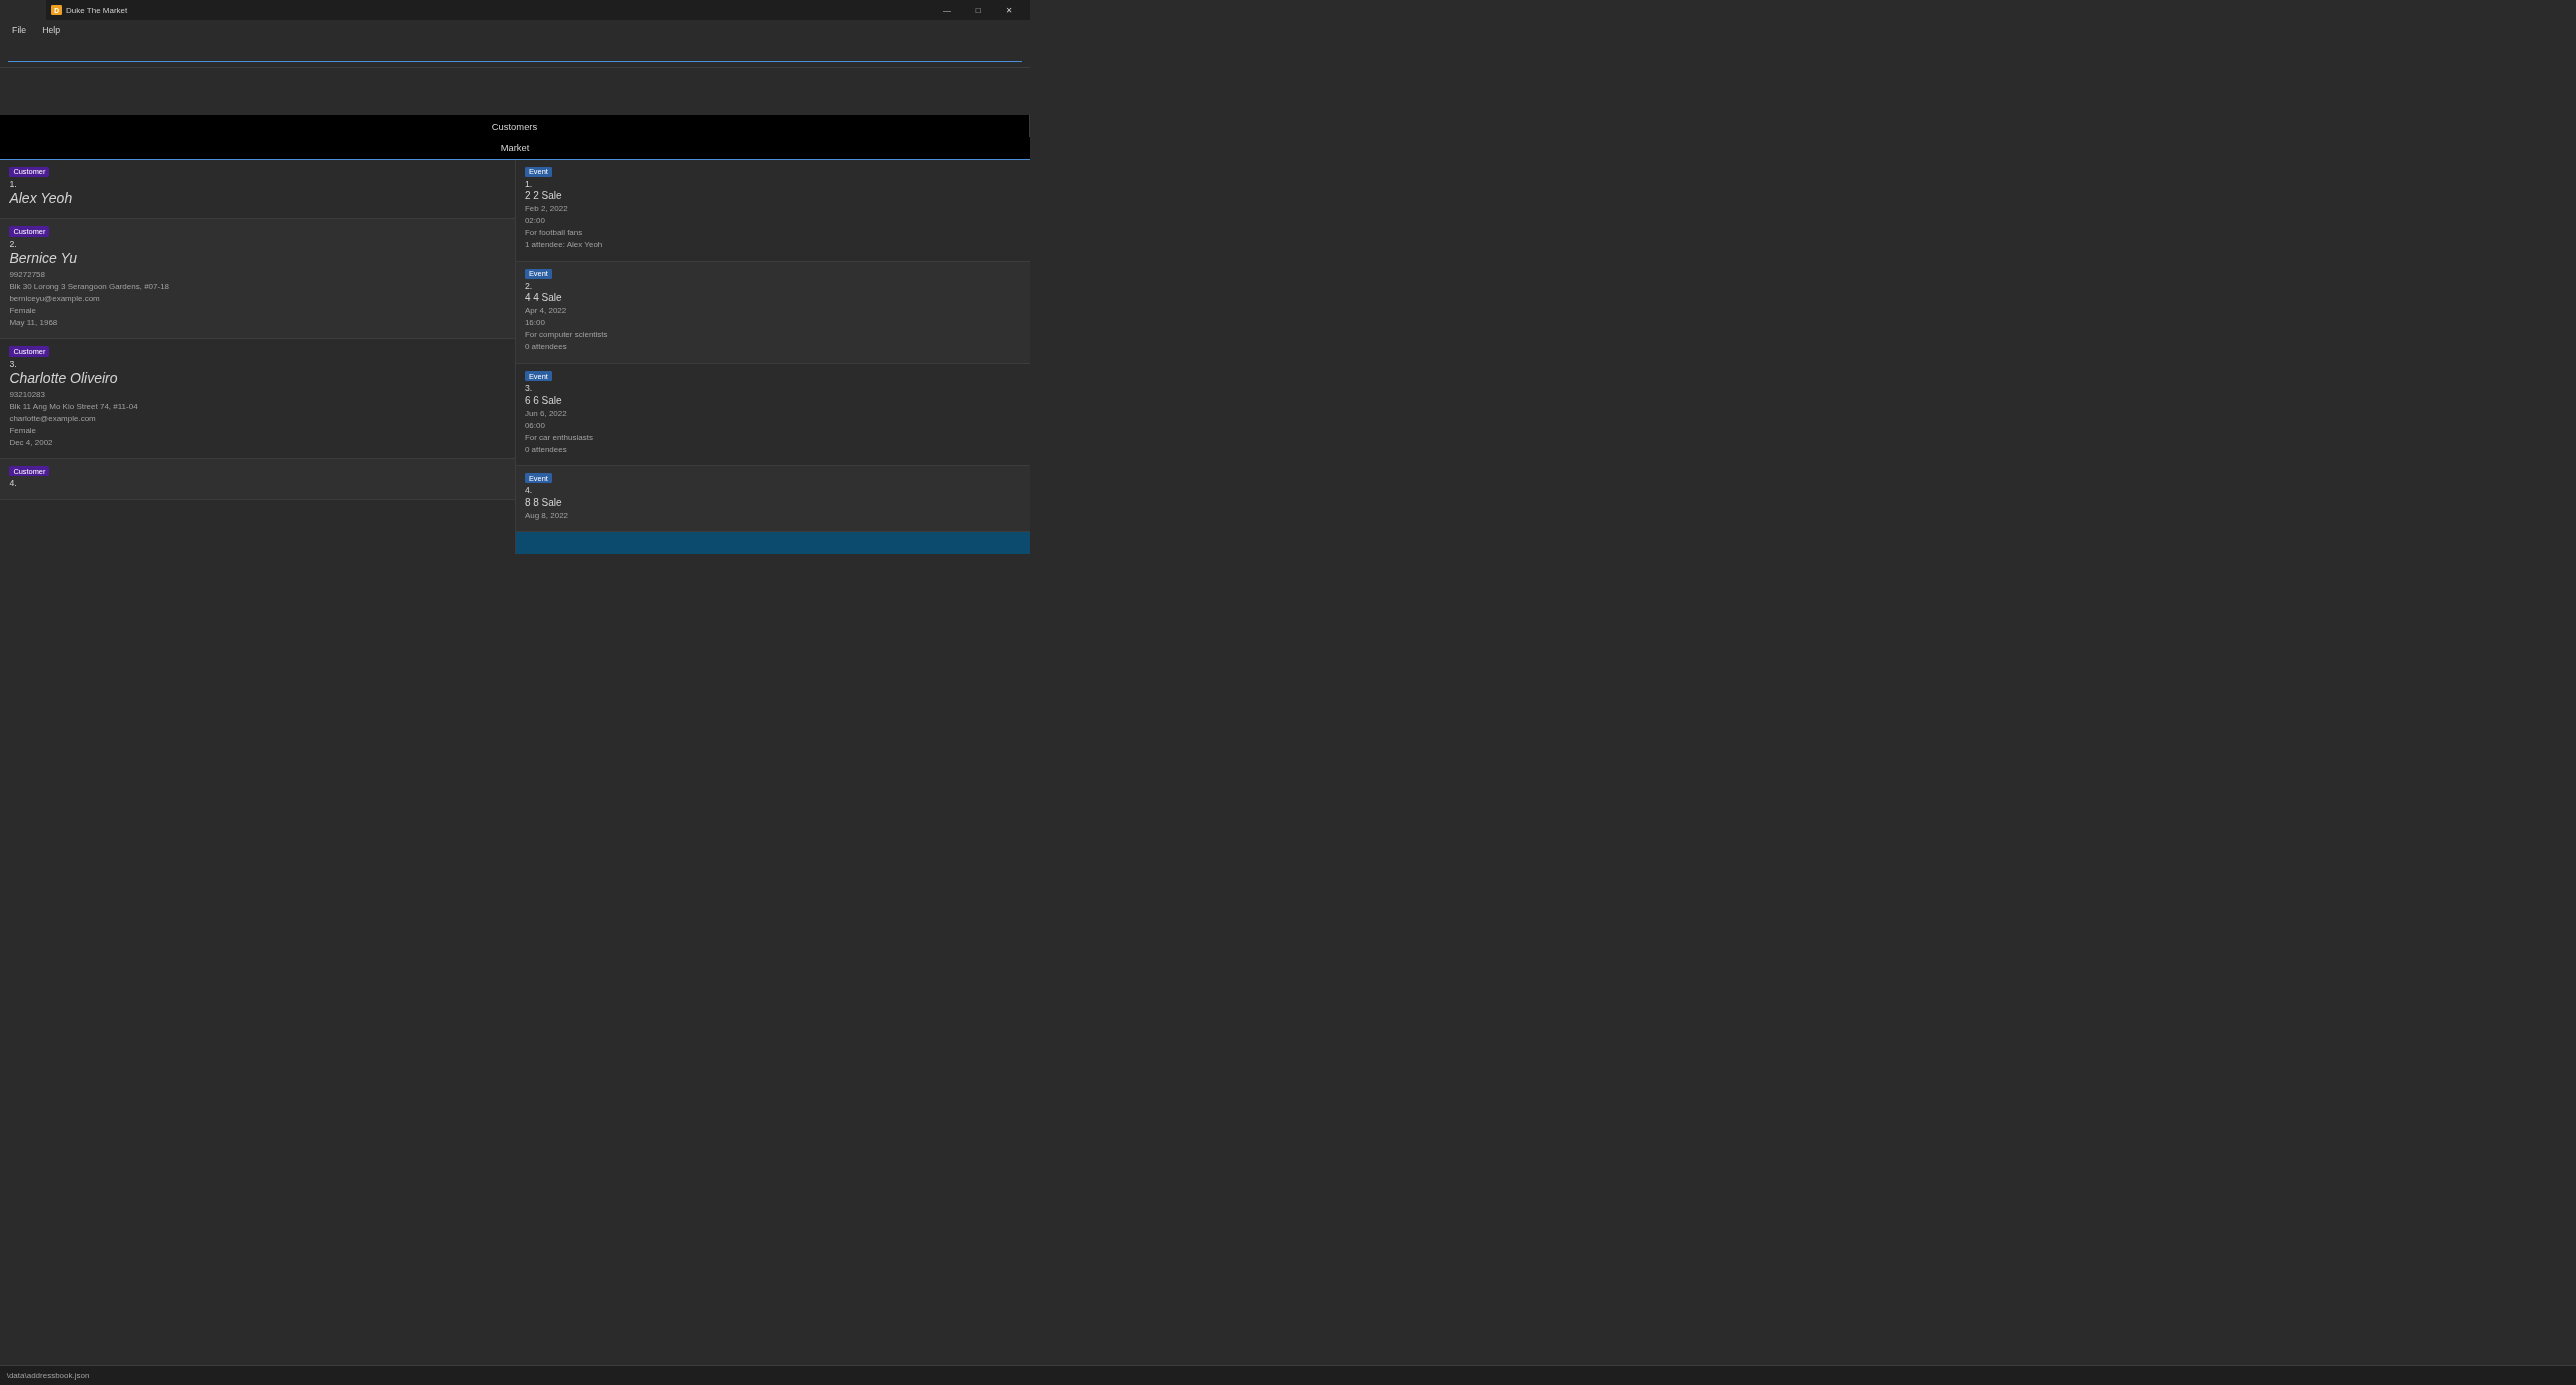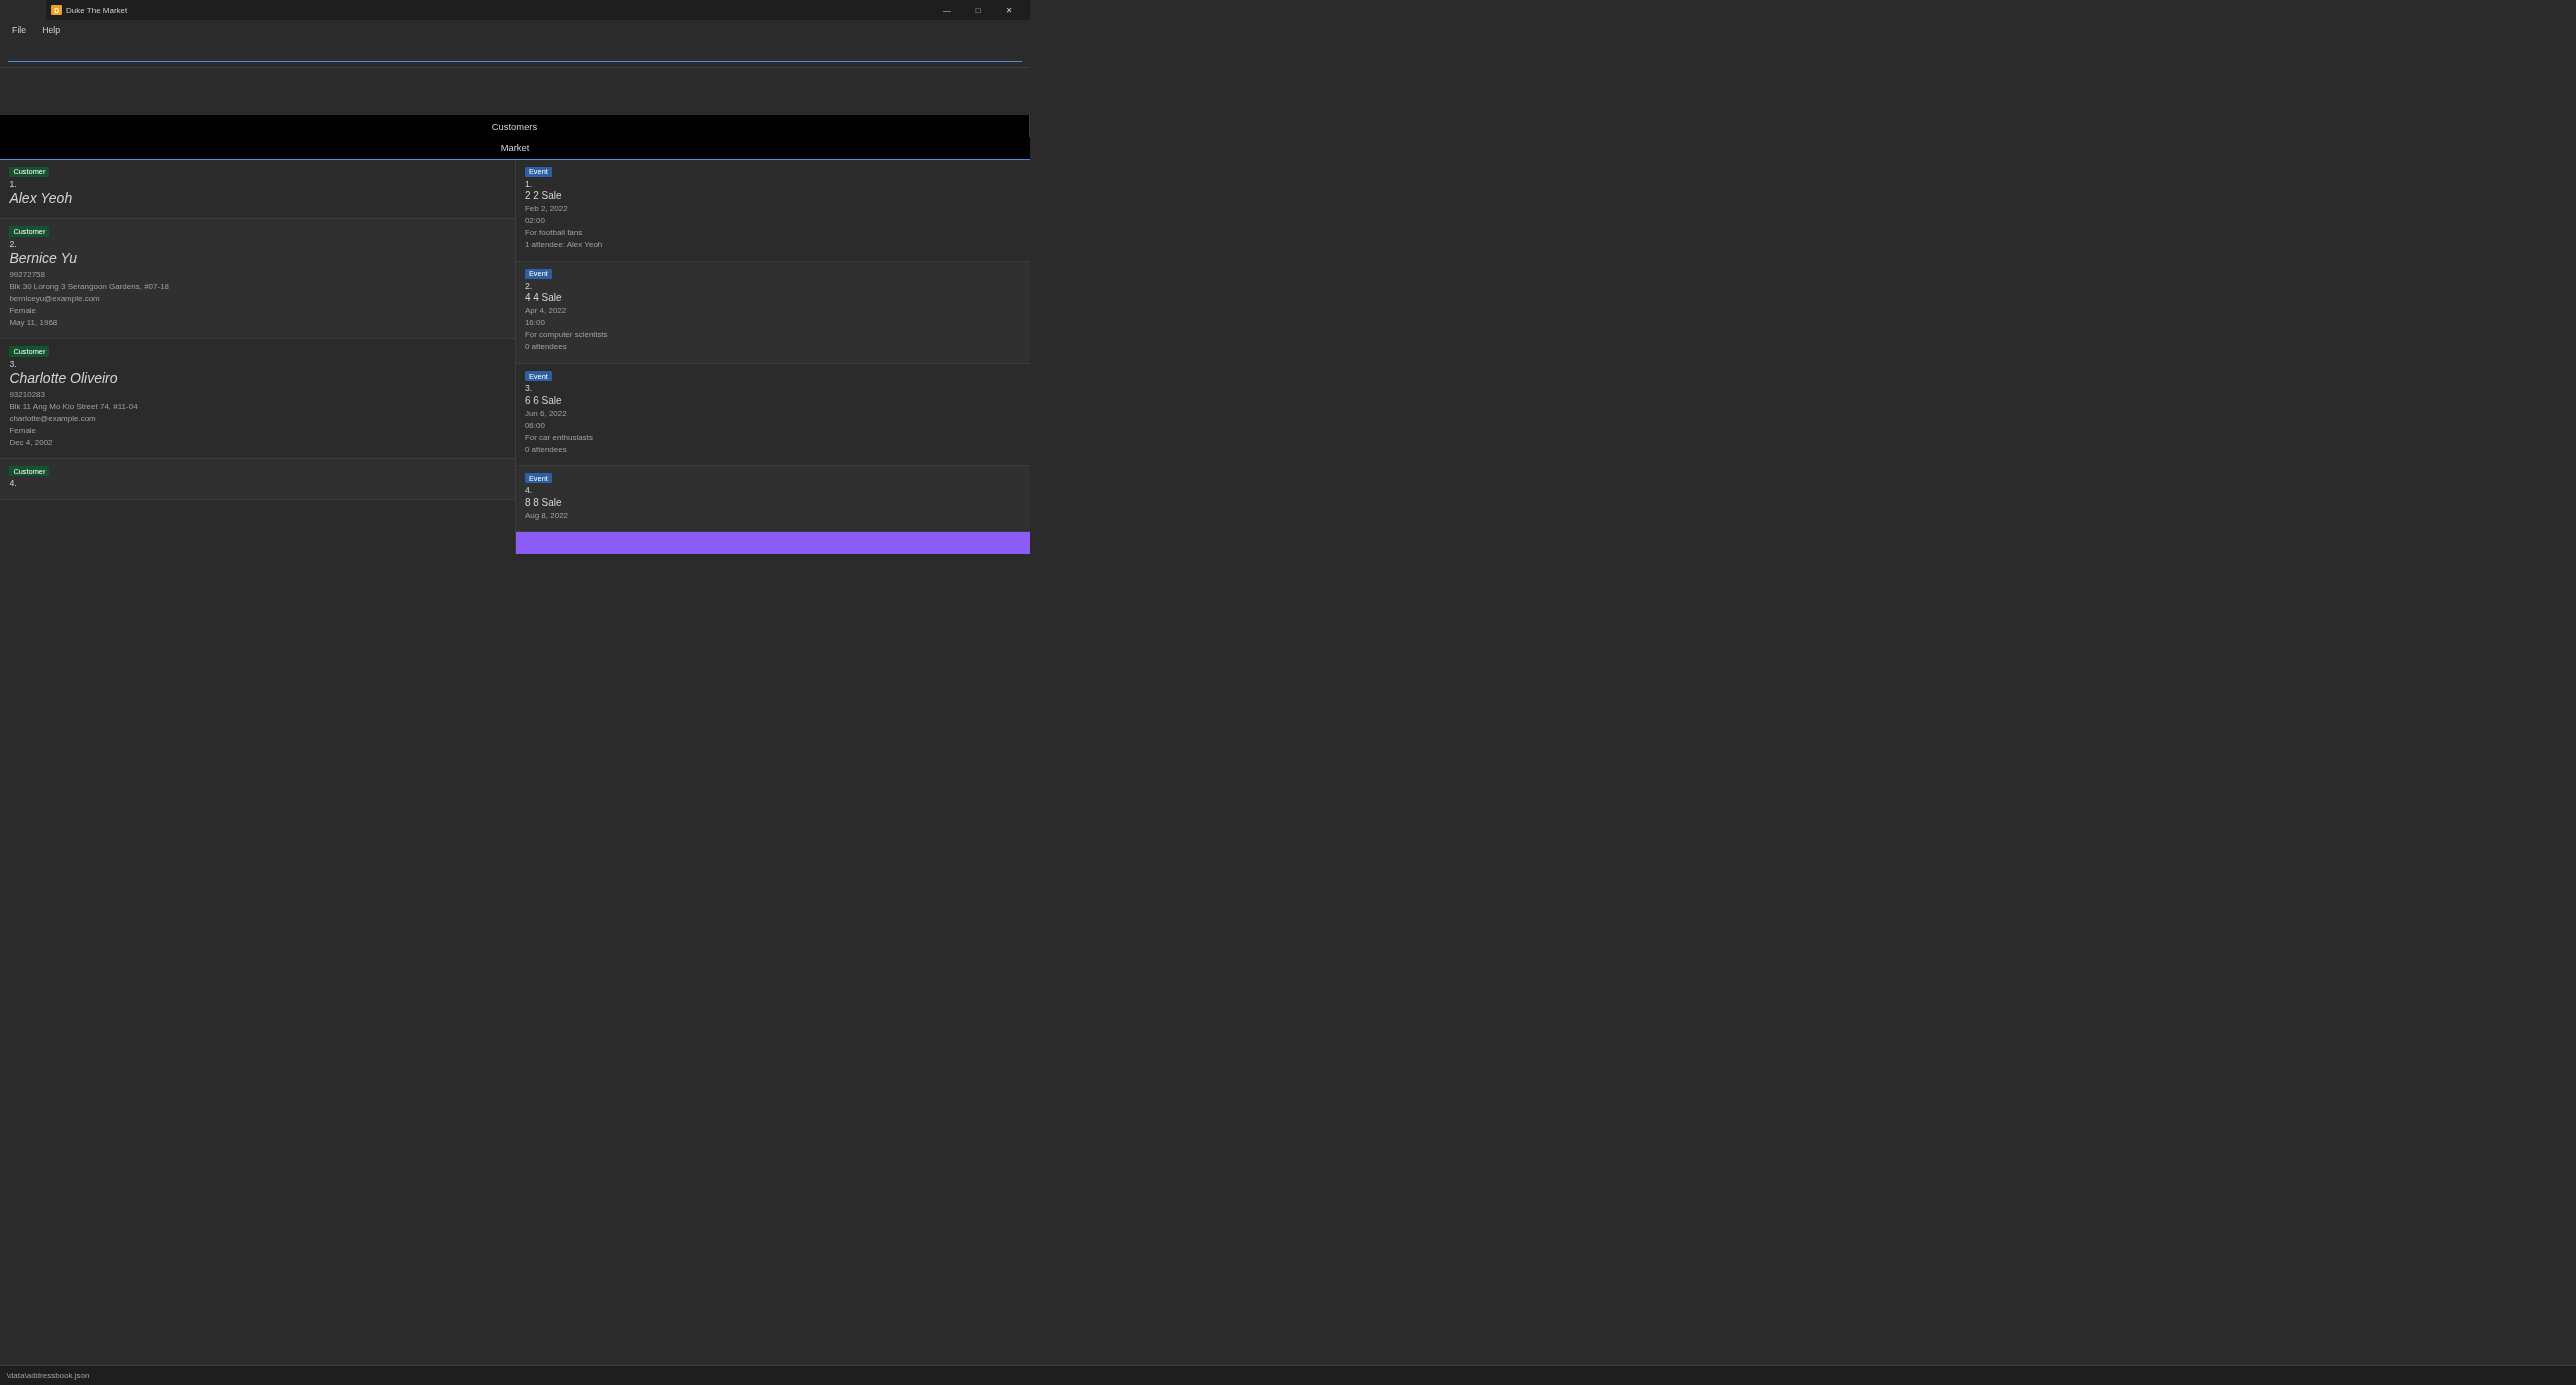--- a/index.html
+++ b/index.html
@@ -161,21 +161,21 @@
 
     .customers-column::-webkit-scrollbar-thumb {
       background: #555;
       border-radius: 2.7px;
     }
 
     
     .events-column {
       flex: 1;
       overflow-y: auto;
-      background-color: #8b5cf6;
+      background-color: #0c4a6e;
     }
 
     .events-column::-webkit-scrollbar {
       width: 5.4px;
     }
 
     .events-column::-webkit-scrollbar-track {
       background: #2b2b2b;
     }
 
@@ -193,21 +193,21 @@
     .customer-card:nth-child(even) {
       background-color: #303030;
     }
 
     .customer-card:nth-child(odd) {
       background-color: #2b2b2b;
     }
 
     .badge {
       display: inline-block;
-      background-color: #14532d;
+      background-color: #4c1d95;
       color: #ffffff;
       font-size: 7.4px;
       padding: 0.7px 4px;
       border-radius: 1.3px;
       margin-bottom: 2px;
     }
 
     .badge.event-badge {
       background-color: #2d5fa3;
     }

